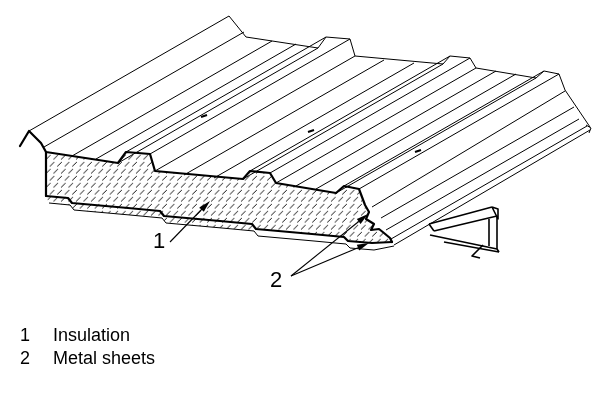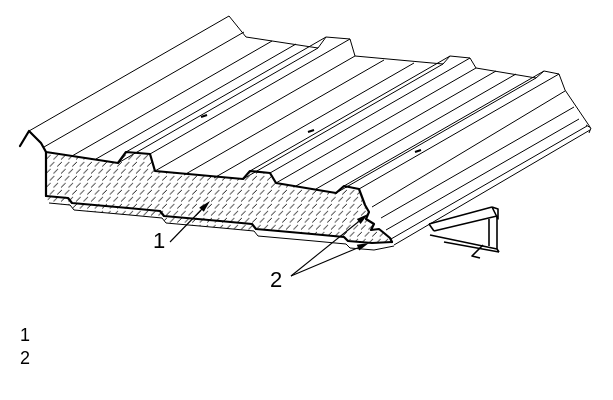--- a/index.html
+++ b/index.html
@@ -128,19 +128,21 @@
       <path class="leader" d="M291,276 L358,247.7"></path>
       <polygon class="arrow" points="368,214 360.6,223.9 356.8,219.1"></polygon>
       <polygon class="arrow" points="369,243 359.2,250.6 356.8,244.8"></polygon>
       <text class="callout-num" x="270" y="287">2</text>
     </g>
   </svg>
 
   <div class="legend">
     <div class="legend-row">
       <span class="legend-num">1</span>
+      <span class="legend-label">Insulation</span>
     </div>
     <div class="legend-row">
       <span class="legend-num">2</span>
+      <span class="legend-label">Metal sheets</span>
     </div>
   </div>
 
 </div>
 
 </body></html>

